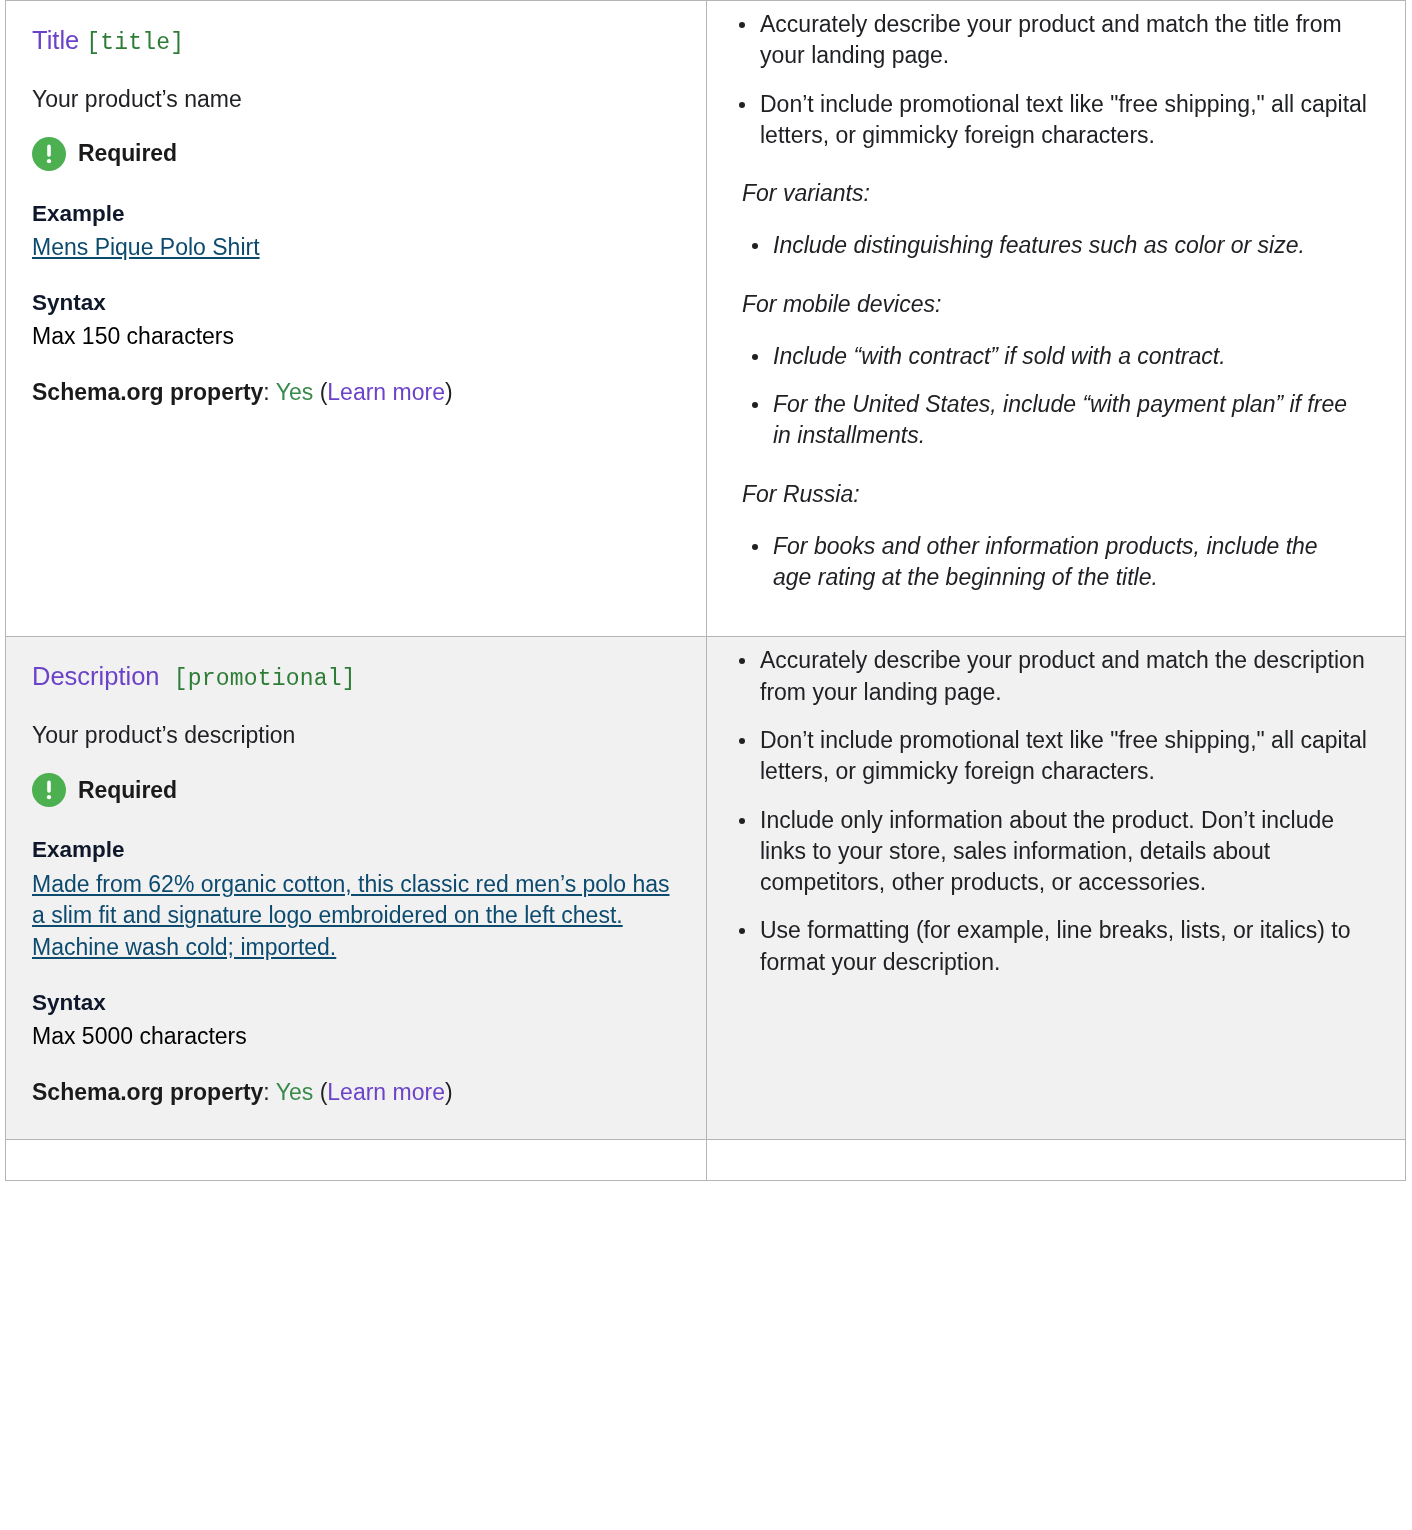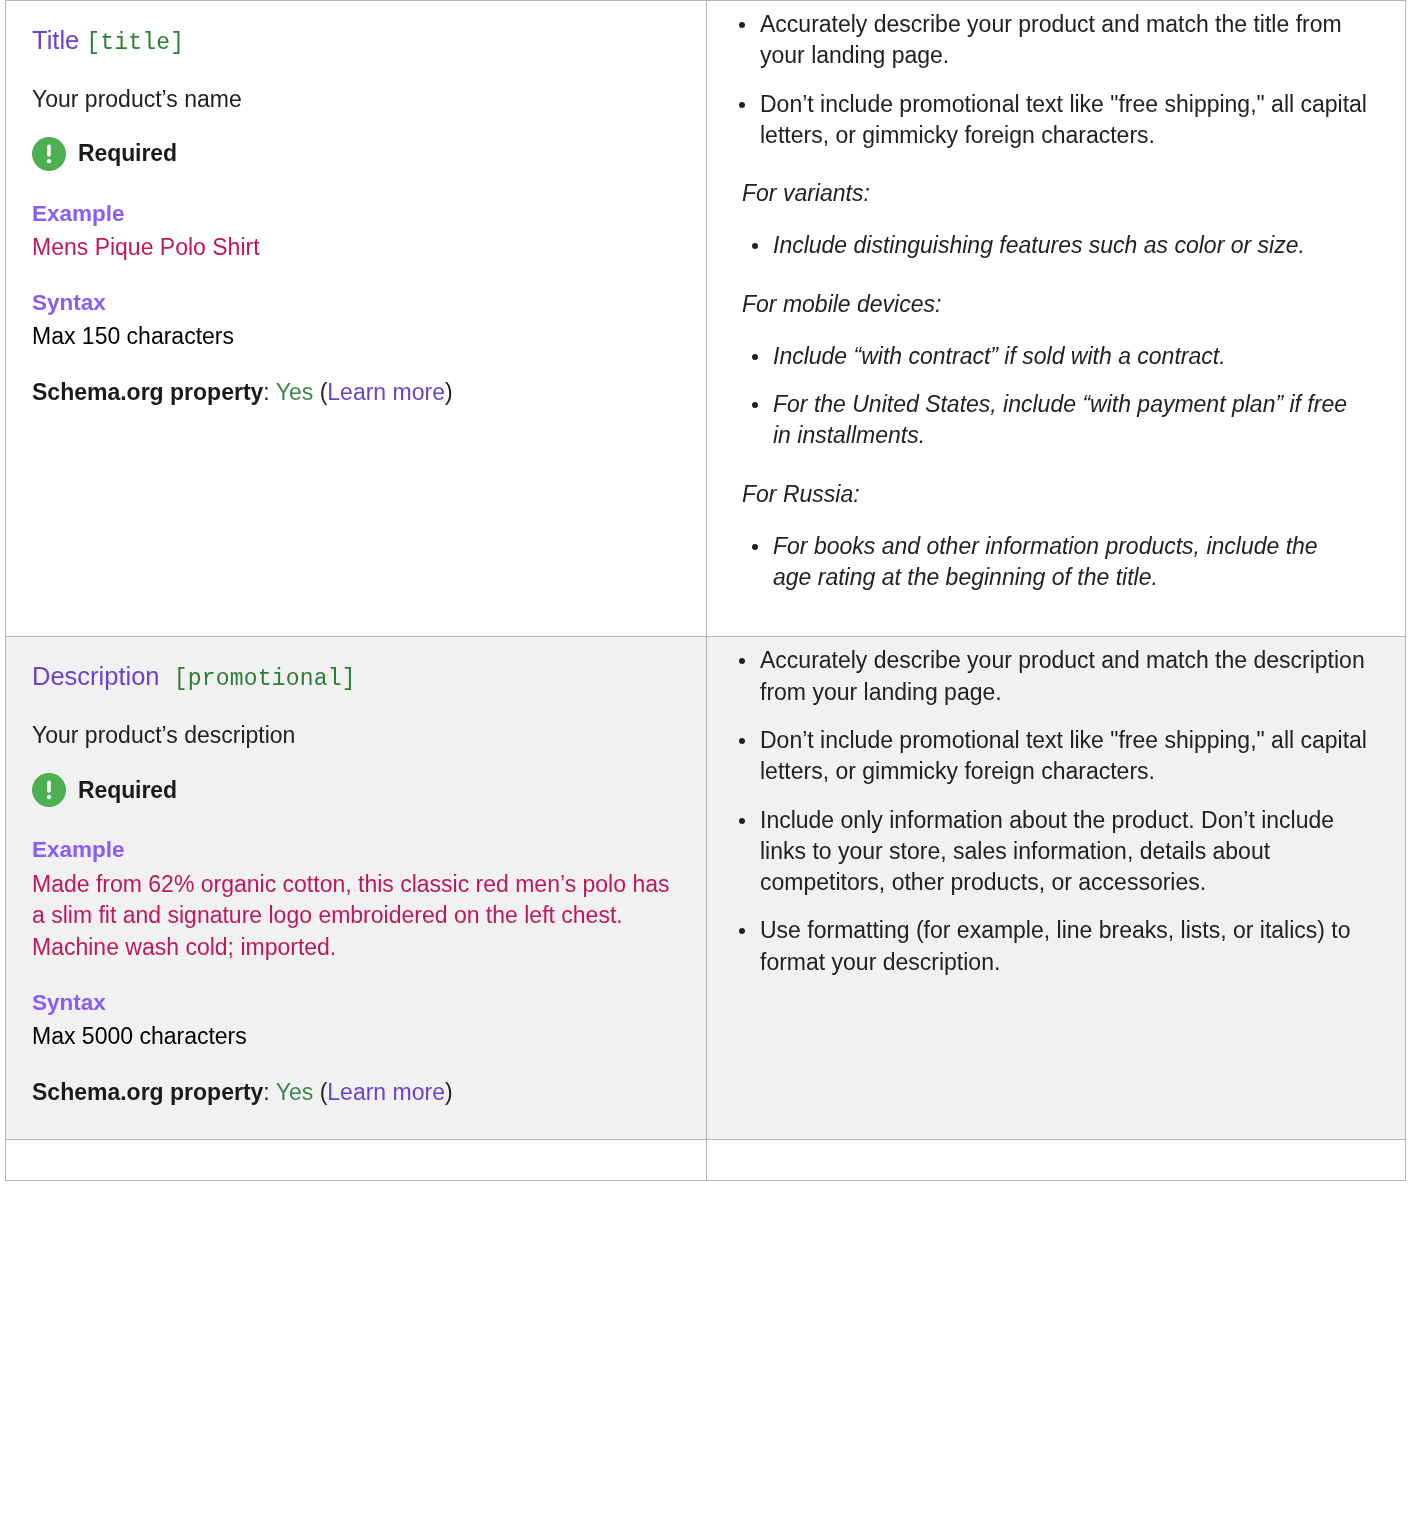--- a/index.html
+++ b/index.html
@@ -87,30 +87,30 @@
     letter-spacing: -0.1px;
   }
 
   
   .block { margin: 0 0 24px 0; }
   .block:last-child { margin-bottom: 0; }
   .block-label {
     font-size: 22.5px;
     font-weight: bold;
     line-height: 1.35;
-    color: #8b5cf6;
+    color: #0f172a;
     margin: 0 0 3px 0;
   }
   .block-value {
     font-size: 23px;
     line-height: 1.38;
     color: #000000;
     margin: 0;
   }
-  .block-value.example-text { color: #be185d; }
+  .block-value.example-text { color: #0c4a6e; text-decoration: underline; }
 
   .schema-line {
     font-size: 23px;
     line-height: 1.38;
     color: #202124;
     margin: 0;
   }
   .schema-line .schema-key { font-weight: bold; color: #1a1a1a; }
   .schema-line .schema-yes { color: #3a8a4c; }
   .schema-line .schema-link { color: #6b42c8; }

